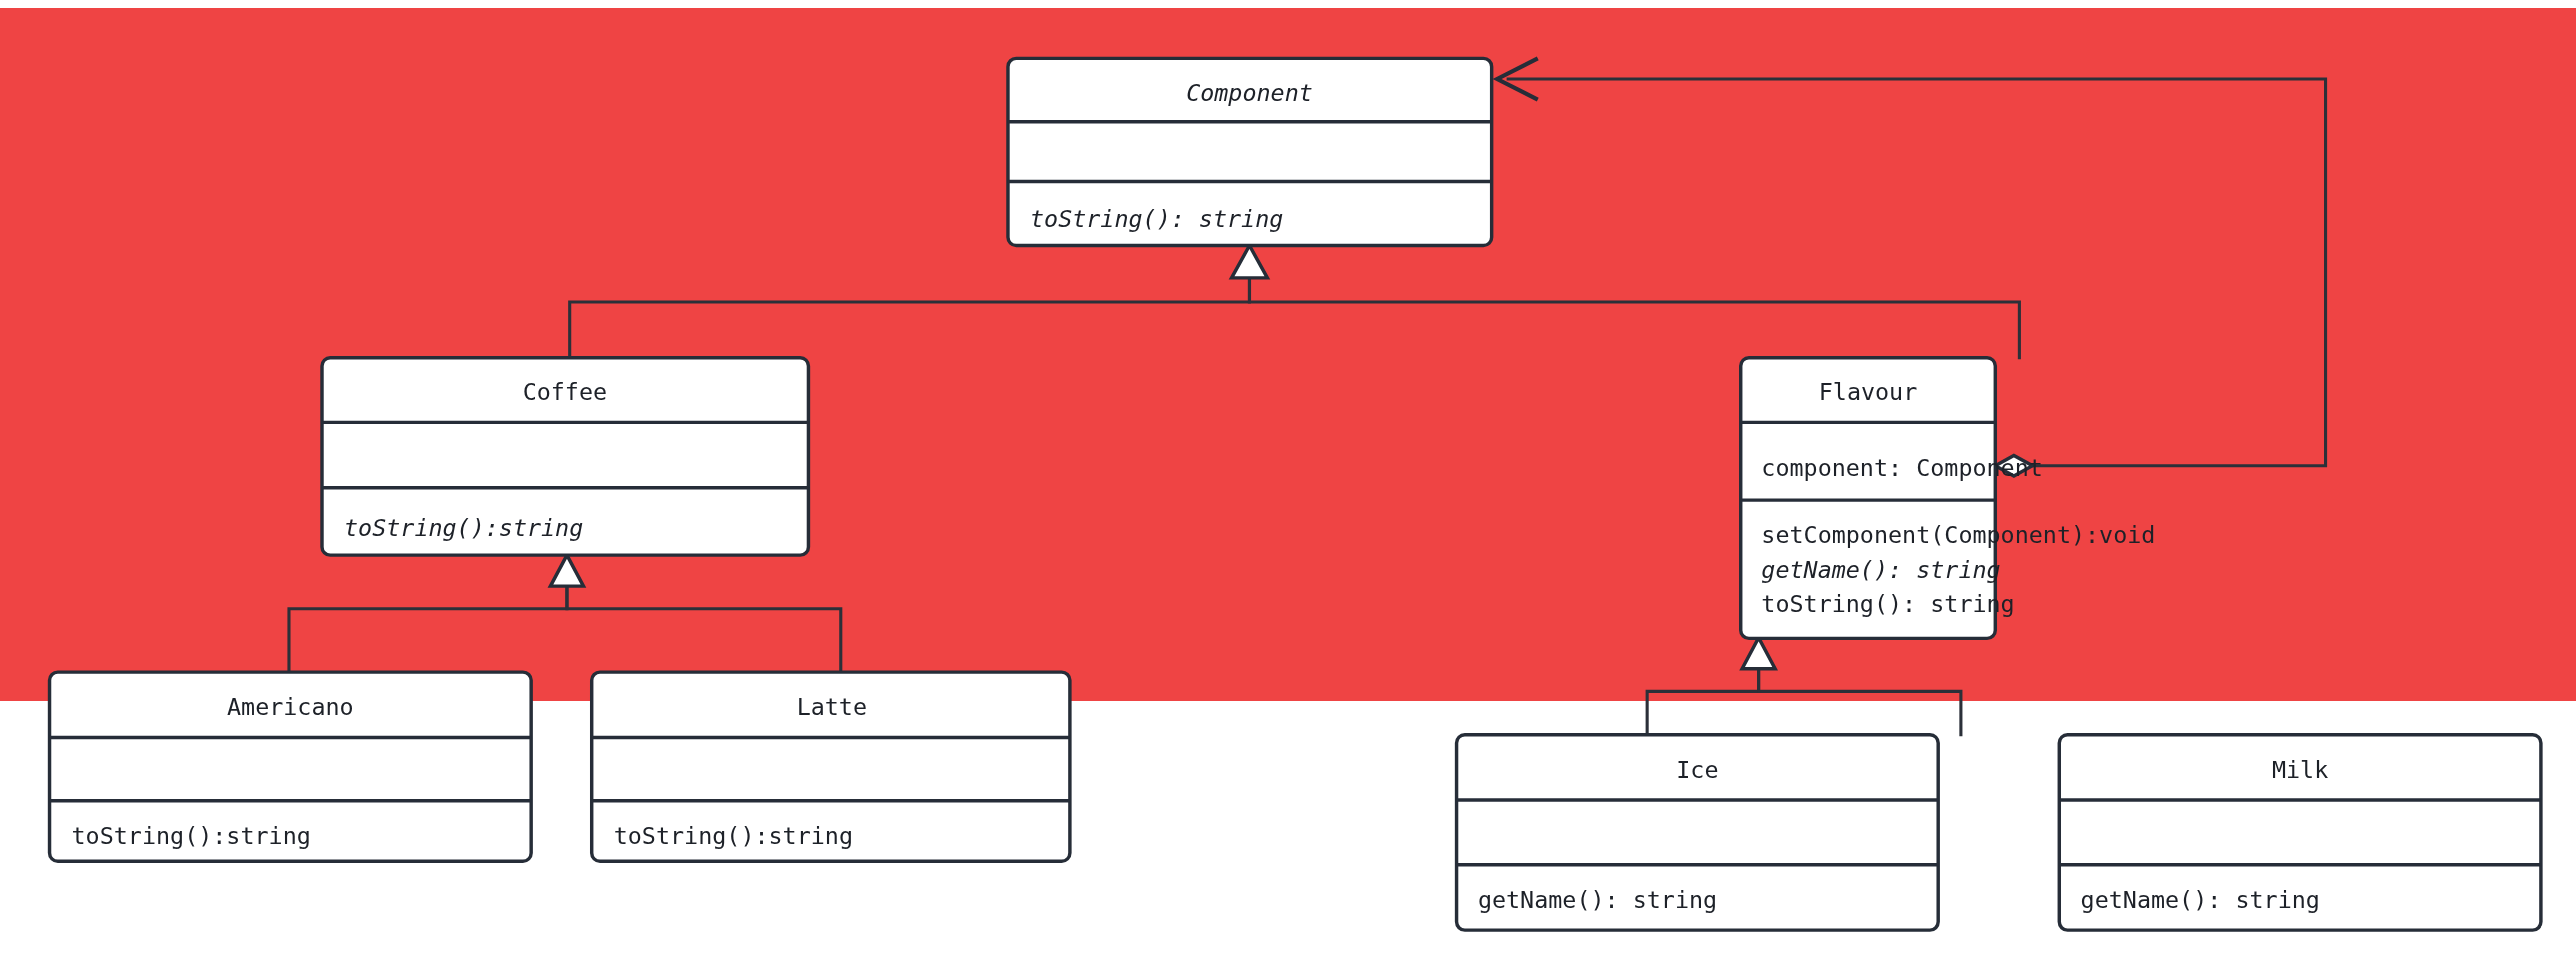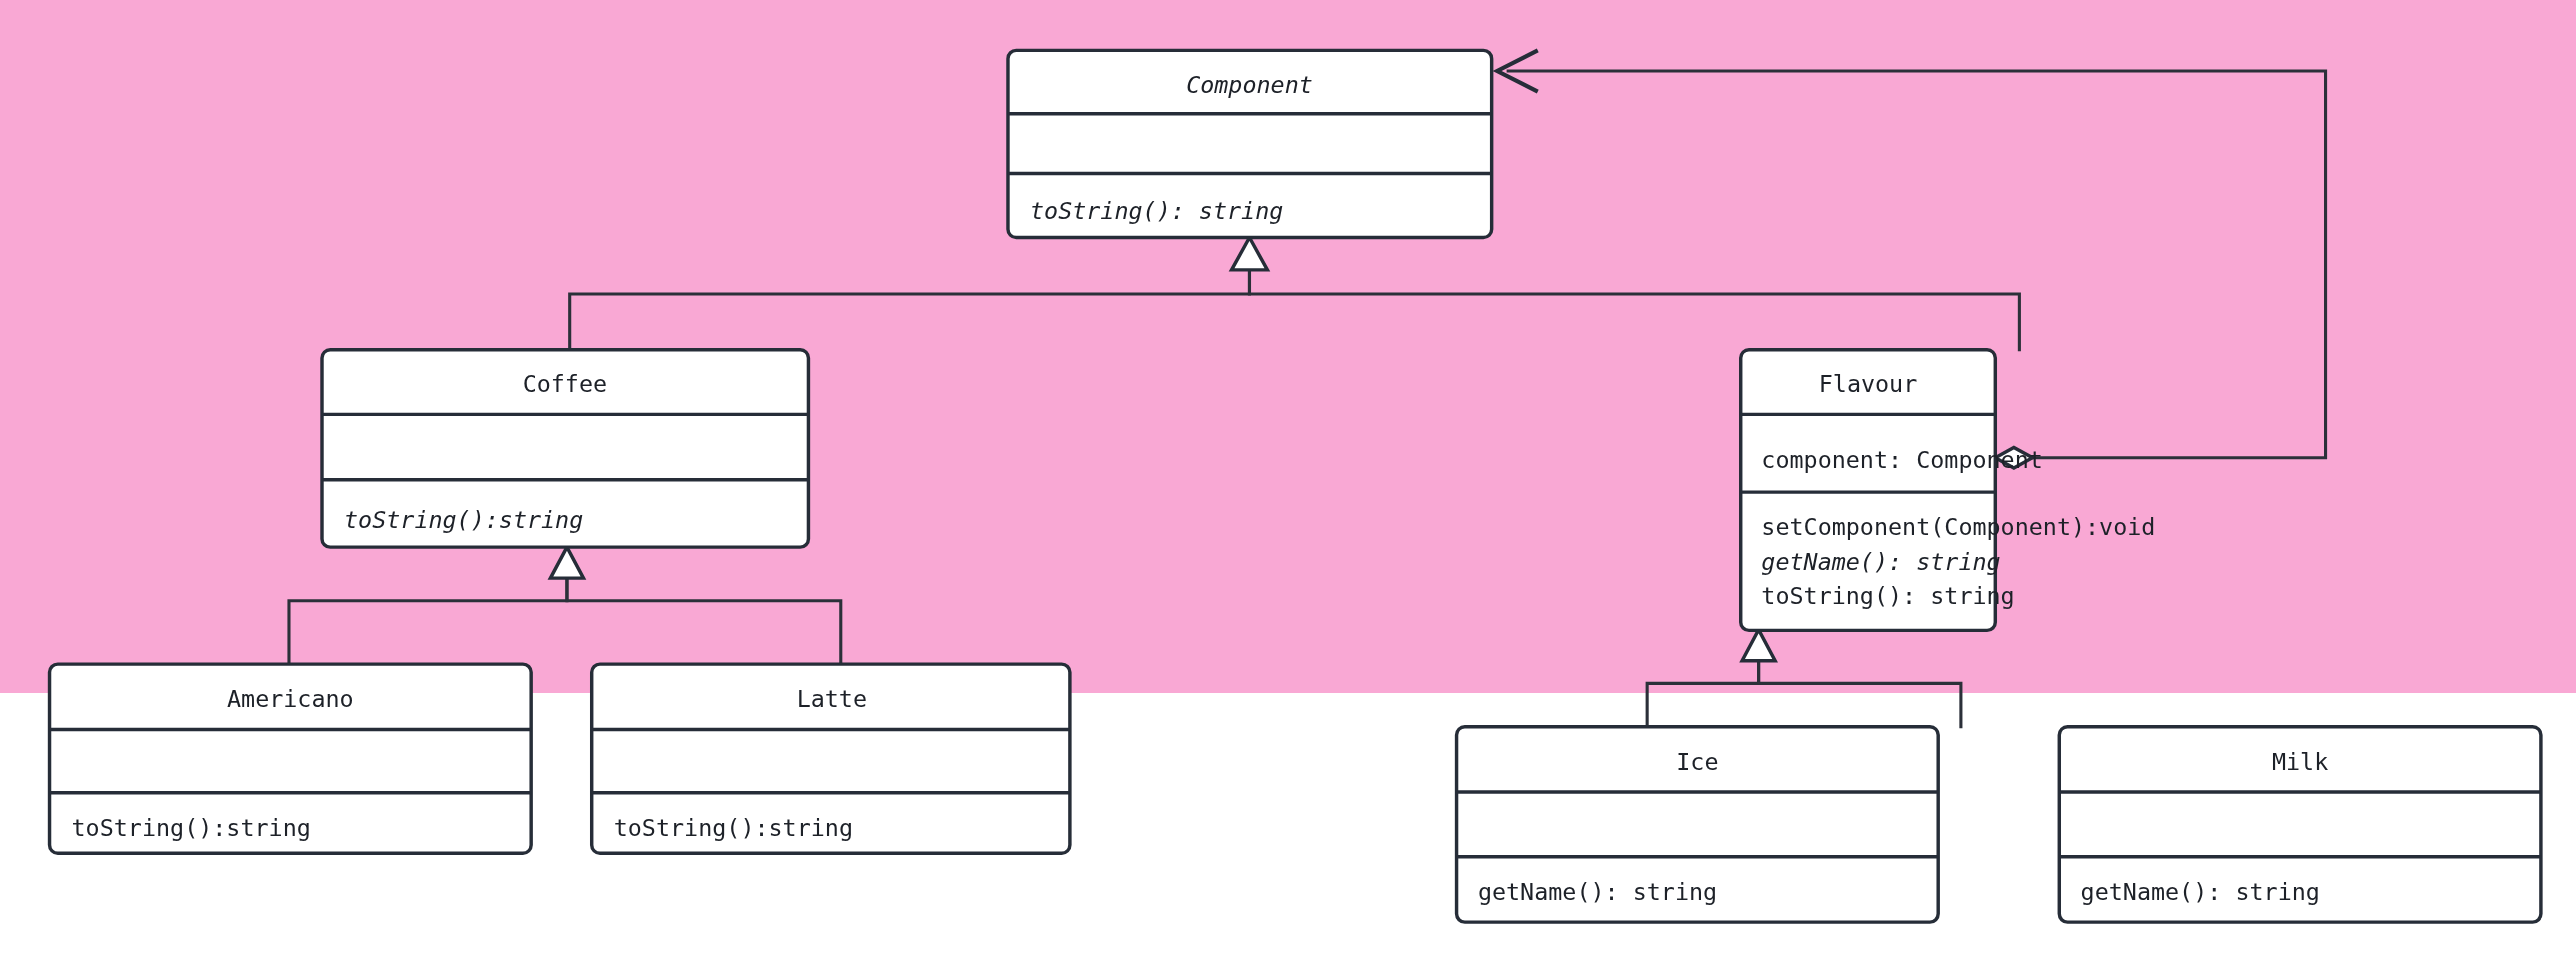--- a/index.html
+++ b/index.html
@@ -10,21 +10,22 @@
   body {
     width: 2576px;
     height: 967px;
     overflow: hidden;
     font-family: "DejaVu Sans Mono", monospace;
   }
   #diagram-root {
     position: relative;
     width: 2576px;
     height: 693px;
-    background: #f9a8d4;
+    background: #ef4444;
+    margin-top: 8px;
   }
   svg.uml-canvas {
     display: block;
     width: 2576px;
     height: 967px;
   }
   .cls-box {
     fill: #ffffff;
     stroke: #262d38;
     stroke-width: 5;

